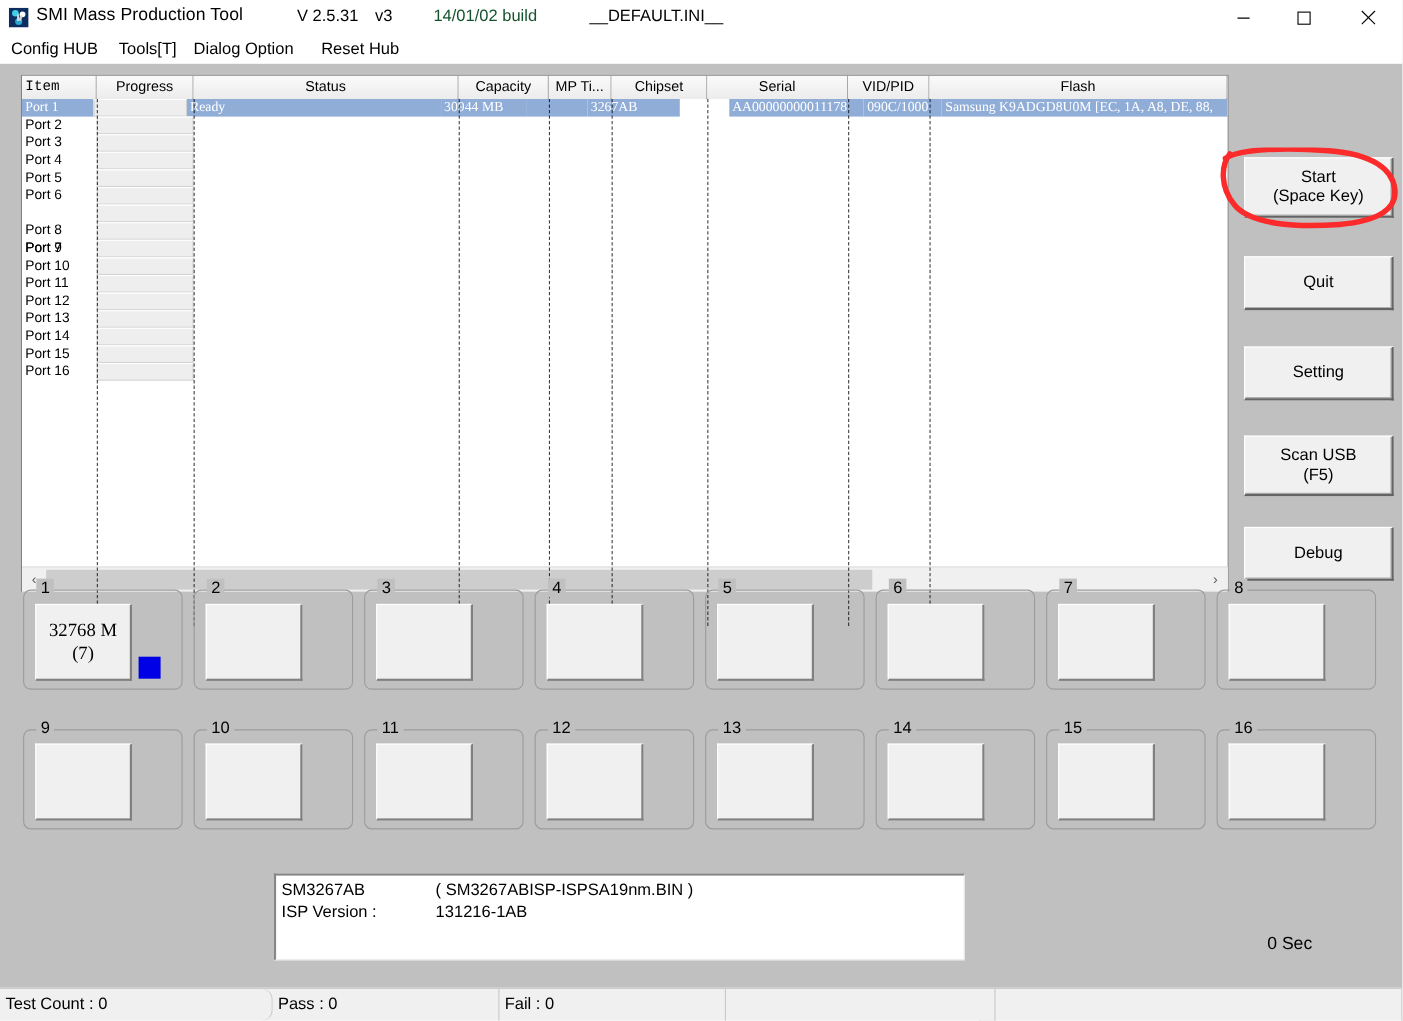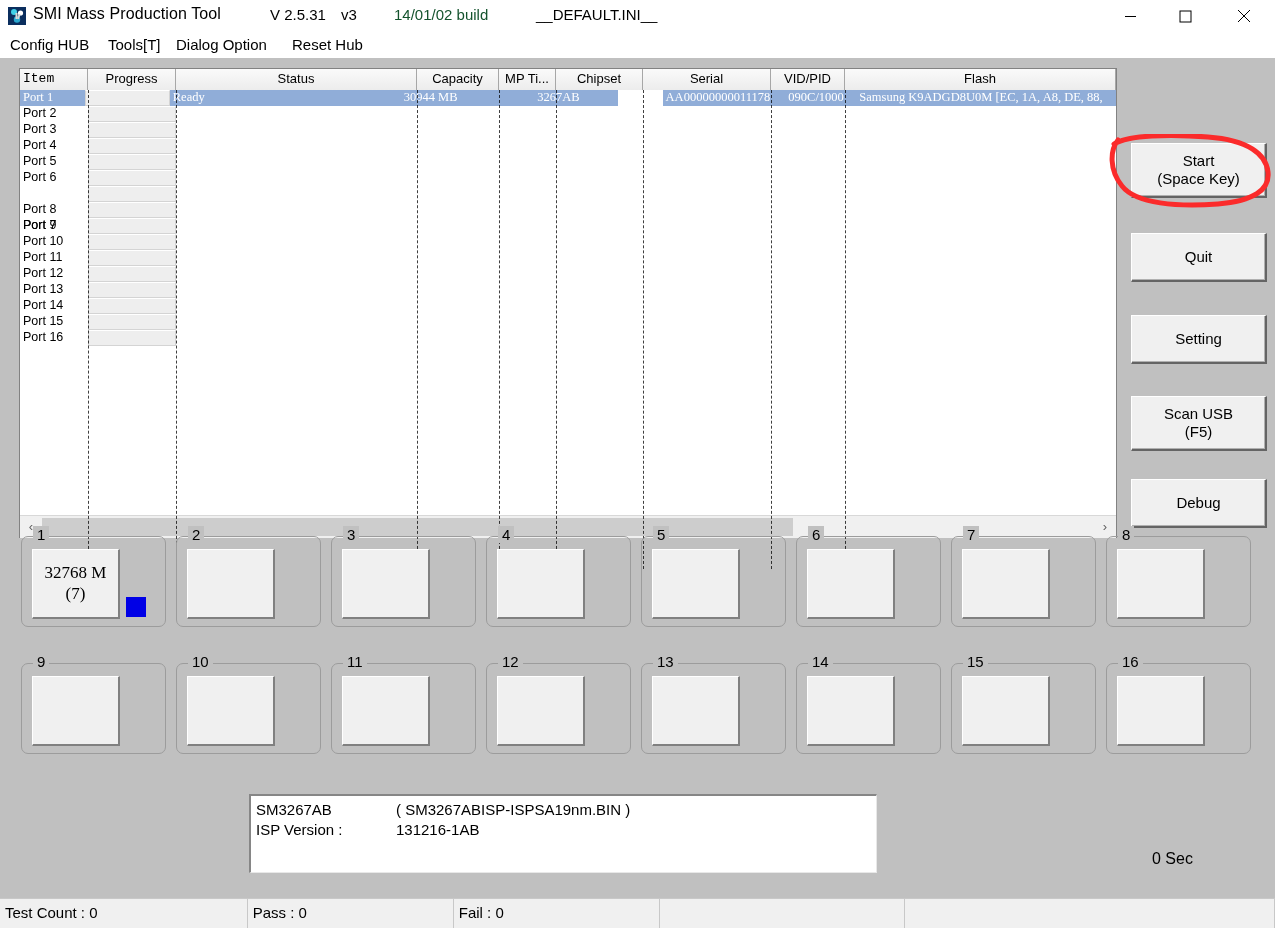--- a/index.html
+++ b/index.html
@@ -754,18 +754,18 @@
 
   <div id="chk-row">
     <div id="chk-box"></div>
     <div id="chk-label">Factory Driver and HUB</div>
   </div>
 
   <div id="timer">0 Sec</div>
 </div>
 
 <div id="statusbar">
-    <div class="sb-cell" style="width: 256px;">Test Count : 0</div>
+    <div class="sb-cell" style="width: 256px; border-radius: 10px;">Test Count : 0</div>
     <div class="sb-cell" style="width: 213px;">Pass : 0</div>
     <div class="sb-cell" style="width: 213px;">Fail : 0</div>
     <div class="sb-cell" style="width: 253px;"></div>
     <div class="sb-cell" style="width: 383px;"></div>
   </div>
 
 </body></html>

